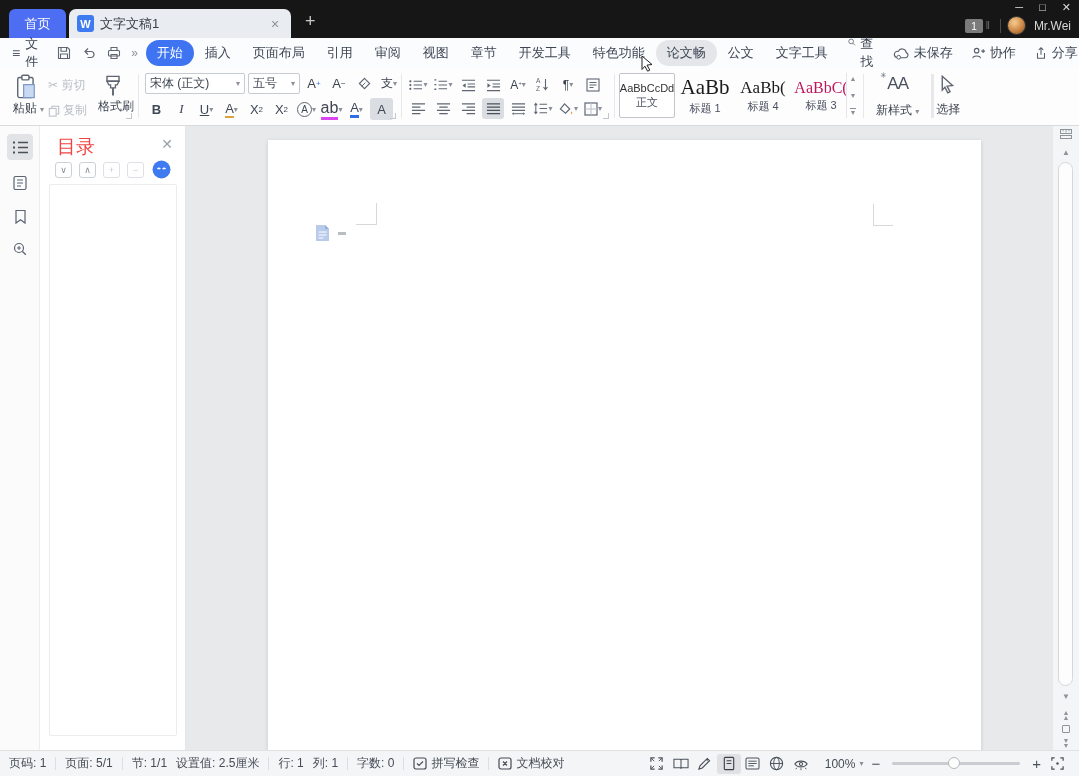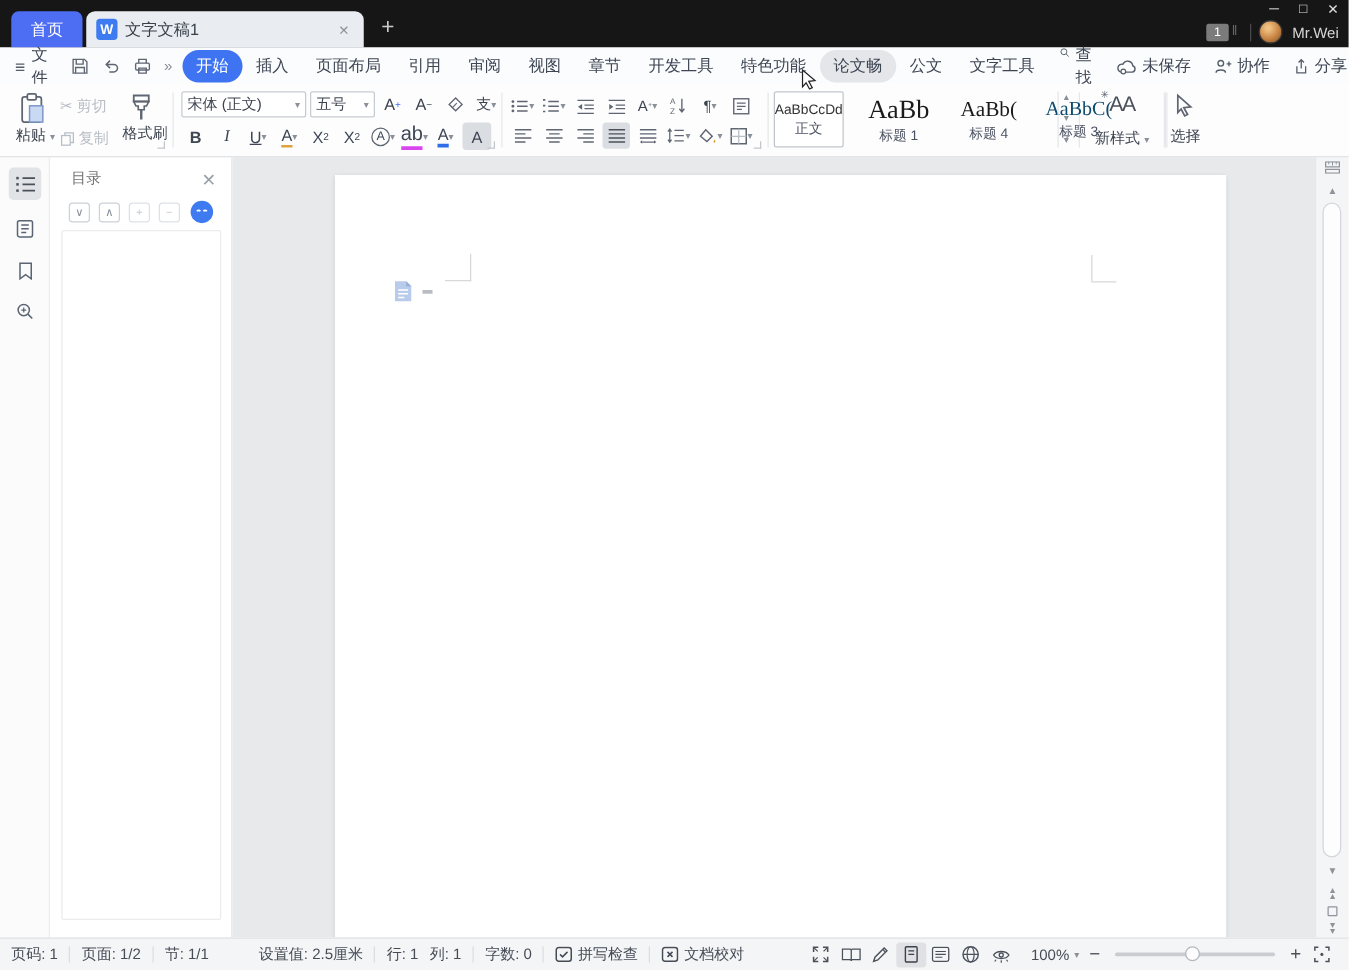--- a/index.html
+++ b/index.html
@@ -58,21 +58,21 @@
                align-items:center; justify-content:center; text-align:center; }
   .style-box.sel { border-color:#c2c6cc; background:#fff; }
   .style-label { font-size:11px; color:#4a5160; margin-top:1px; white-space:nowrap; }
   .bigtool { display:flex; flex-direction:column; align-items:center; justify-content:center; gap:4px; height:100%; padding:0 12px; }
 
   
   #rail { position:absolute; left:0; top:126px; width:40px; height:624px; background:#fbfbfc; border-right:1px solid #ededef; }
   .rail-btn { position:absolute; left:7px; width:26px; height:26px; border-radius:4px; display:flex; align-items:center; justify-content:center; }
   .rail-btn.sel { background:#e1e3e6; }
   #navpanel { position:absolute; left:41px; top:126px; width:145px; height:624px; background:#fff; border-right:1px solid #e4e5e7; }
-  .np-title { position:absolute; left:16px; top:8px; font-size:12px; color:#737373; }
+  .np-title { position:absolute; left:16px; top:8px; font-size:19px; color:#ef4444; }
   .np-close { position:absolute; right:12px; top:10px; color:#9aa0a8; font-size:14px; }
   .np-tools { position:absolute; left:14px; top:36px; display:flex; gap:7px; align-items:center; }
   .np-btn { width:17px; height:16px; border:1px solid #ccd1d8; border-radius:3px; color:#848c97; font-size:9px;
             display:flex; align-items:center; justify-content:center; background:#fff; }
   .np-btn.dis2 { border-color:#dde1e6; color:#c6ccd4; }
   .np-ai { position:absolute; right:14px; top:34px; }
   .np-list { position:absolute; left:8px; top:58px; width:128px; height:552px; border:1px solid #ececee; border-radius:2px; background:#fff; }
 
   #canvas { position:absolute; left:186px; top:126px; width:866px; height:624px; background:#e8e9eb; overflow:hidden; }
   #page { position:absolute; left:82px; top:14px; width:713px; height:640px; background:#fff; box-shadow:0 1px 4px rgba(0,0,0,0.14); }
@@ -377,35 +377,35 @@
               <path d="M7 1v12M1 7h12" stroke="#b9bec6" stroke-width="1"></path>
             </svg>
             <span class="dd">▾</span>
         </div>
       </div>
       <div class="launcher" style="right:5px;"></div>
     </div>
     <div class="rdiv"></div>
 
     <div class="rgroup" style="width:248px;">
-      <div style="position:absolute;left:4px;top:6px;display:flex;gap:16px;">
+      <div style="position:absolute;left:4px;top:6px;display:flex;gap:2px;">
         <div class="style-box sel">
           <div style="font-size:11px;color:#333;">AaBbCcDd</div>
           <div class="style-label">正文</div>
         </div>
         <div class="style-box">
           <div style="font-size:21px;color:#1a1a1a;font-family:'Liberation Serif',serif;">AaBb</div>
           <div class="style-label">标题 1</div>
         </div>
         <div class="style-box">
           <div style="font-size:17px;color:#1a1a1a;font-family:'Liberation Serif',serif;">AaBb(</div>
           <div class="style-label">标题 4</div>
         </div>
         <div class="style-box">
-          <div style="font-size:16px;color:#0c4a6e;font-family:'Liberation Serif',serif;">AaBbC(</div>
+          <div style="font-size:16px;color:#be185d;font-family:'Liberation Serif',serif;">AaBbC(</div>
           <div class="style-label">标题 3</div>
         </div>
       </div>
       <div style="position:absolute;right:4px;top:6px;width:13px;height:45px;border-left:1px solid #e4e6e9;display:flex;flex-direction:column;justify-content:space-between;align-items:center;padding:2px 0;color:#8a909a;font-size:7px;">
         <span>▲</span>
         <span>▼</span>
         <span style="border-top:1px solid #8a909a;">▼</span>
       </div>
     </div>
     <div class="rdiv"></div>
@@ -507,24 +507,24 @@
     <div class="vs-item dblarrow" style="top:584px;">▲<br>▲</div>
     <div class="vs-item" style="top:599px;">
         <div class="pagebox"></div>
       </div>
     <div class="vs-item dblarrow" style="top:612px;">▼<br>▼</div>
   </div>
 
   <div id="statusbar">
     <span class="sb-item">页码: 1</span>
     <span class="sb-div"></span>
-    <span class="sb-item">页面: 1/2</span>
+    <span class="sb-item">页面: 5/1</span>
     <span class="sb-div"></span>
     <span class="sb-item">节: 1/1</span>
-    <span class="sb-item" style="padding-left:0;margin-left:31px;">设置值: 2.5厘米</span>
+    <span class="sb-item" style="padding-left:0;">设置值: 2.5厘米</span>
     <span class="sb-div"></span>
     <span class="sb-item">行: 1</span>
     <span class="sb-item" style="padding-left:0;">列: 1</span>
     <span class="sb-div"></span>
     <span class="sb-item">字数: 0</span>
     <span class="sb-div"></span>
     <span class="sb-item">
       <svg width="14" height="13" viewBox="0 0 14 13">
           <rect x="1" y="1" width="12" height="11" rx="2" fill="none" stroke="#454c56" stroke-width="1.2"></rect>
           <path d="M4 6.5l2 2 4-4" fill="none" stroke="#454c56" stroke-width="1.2"></path>

